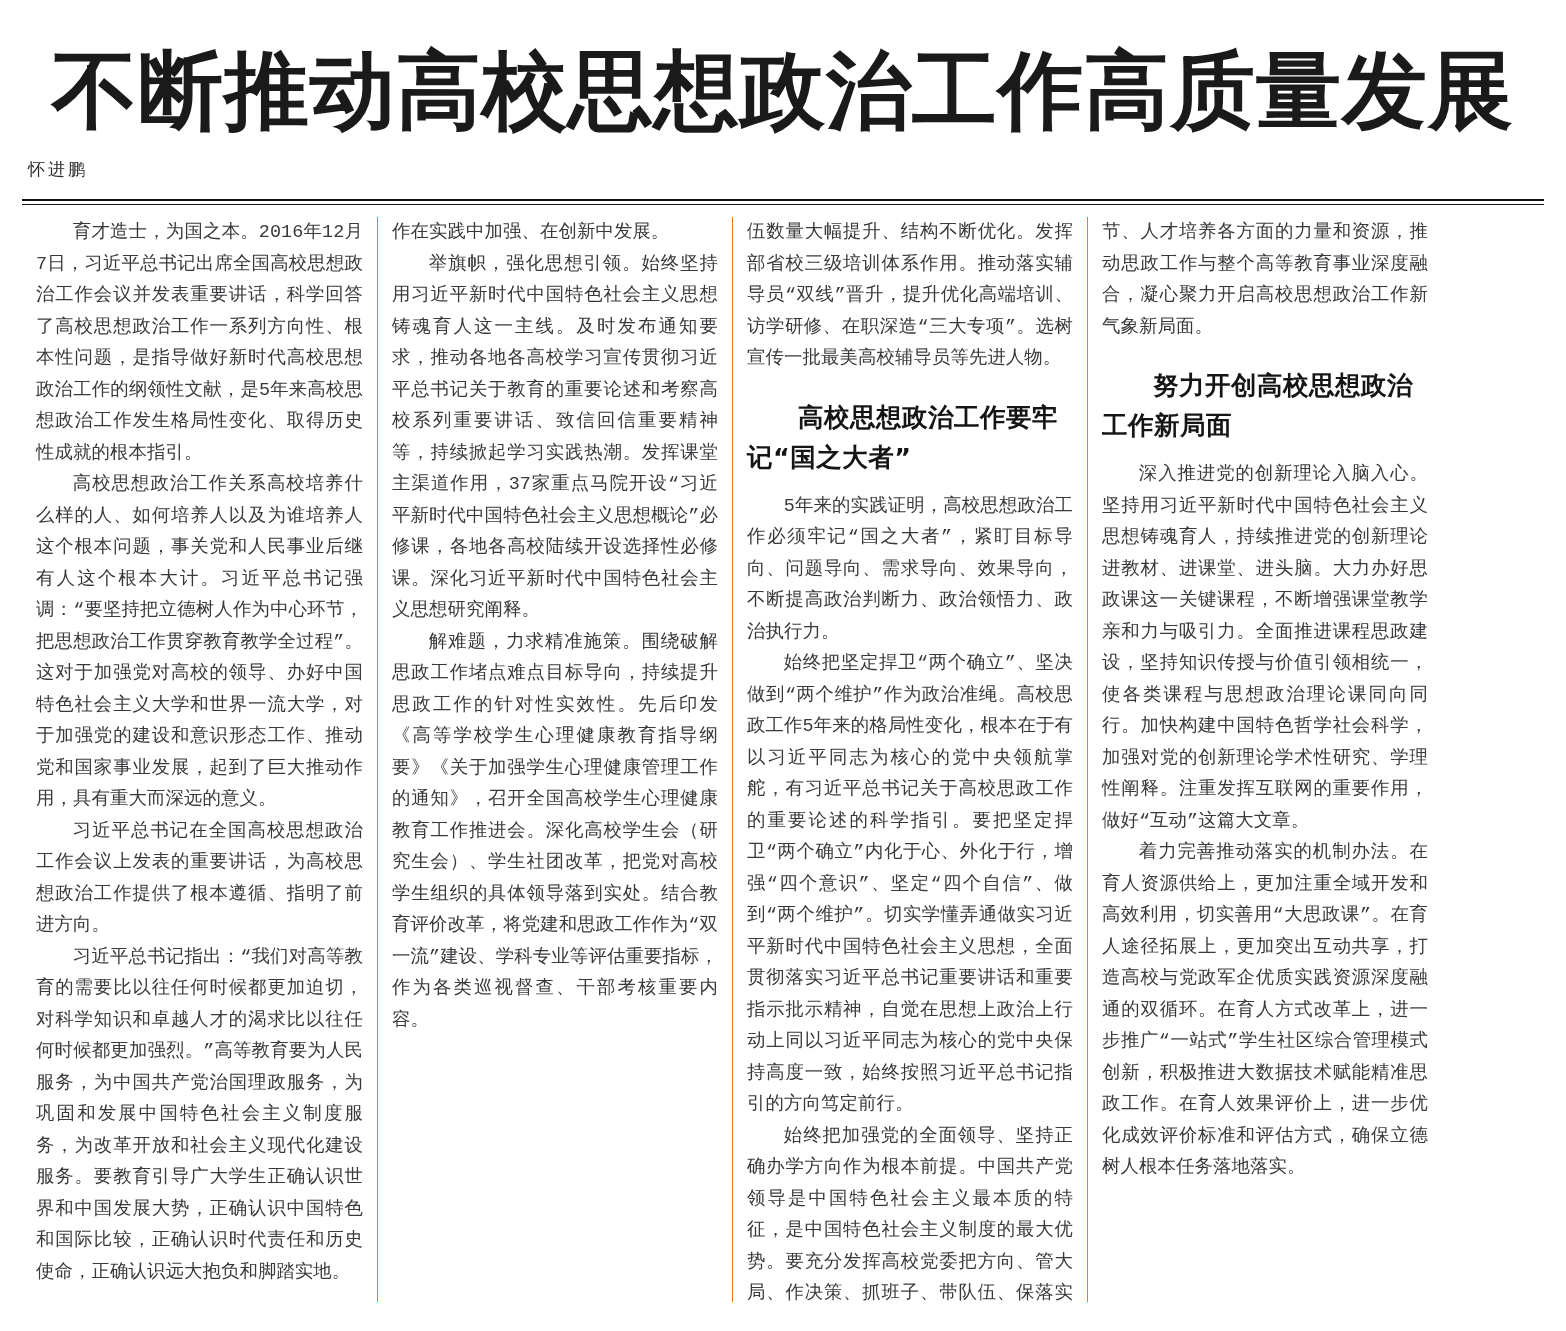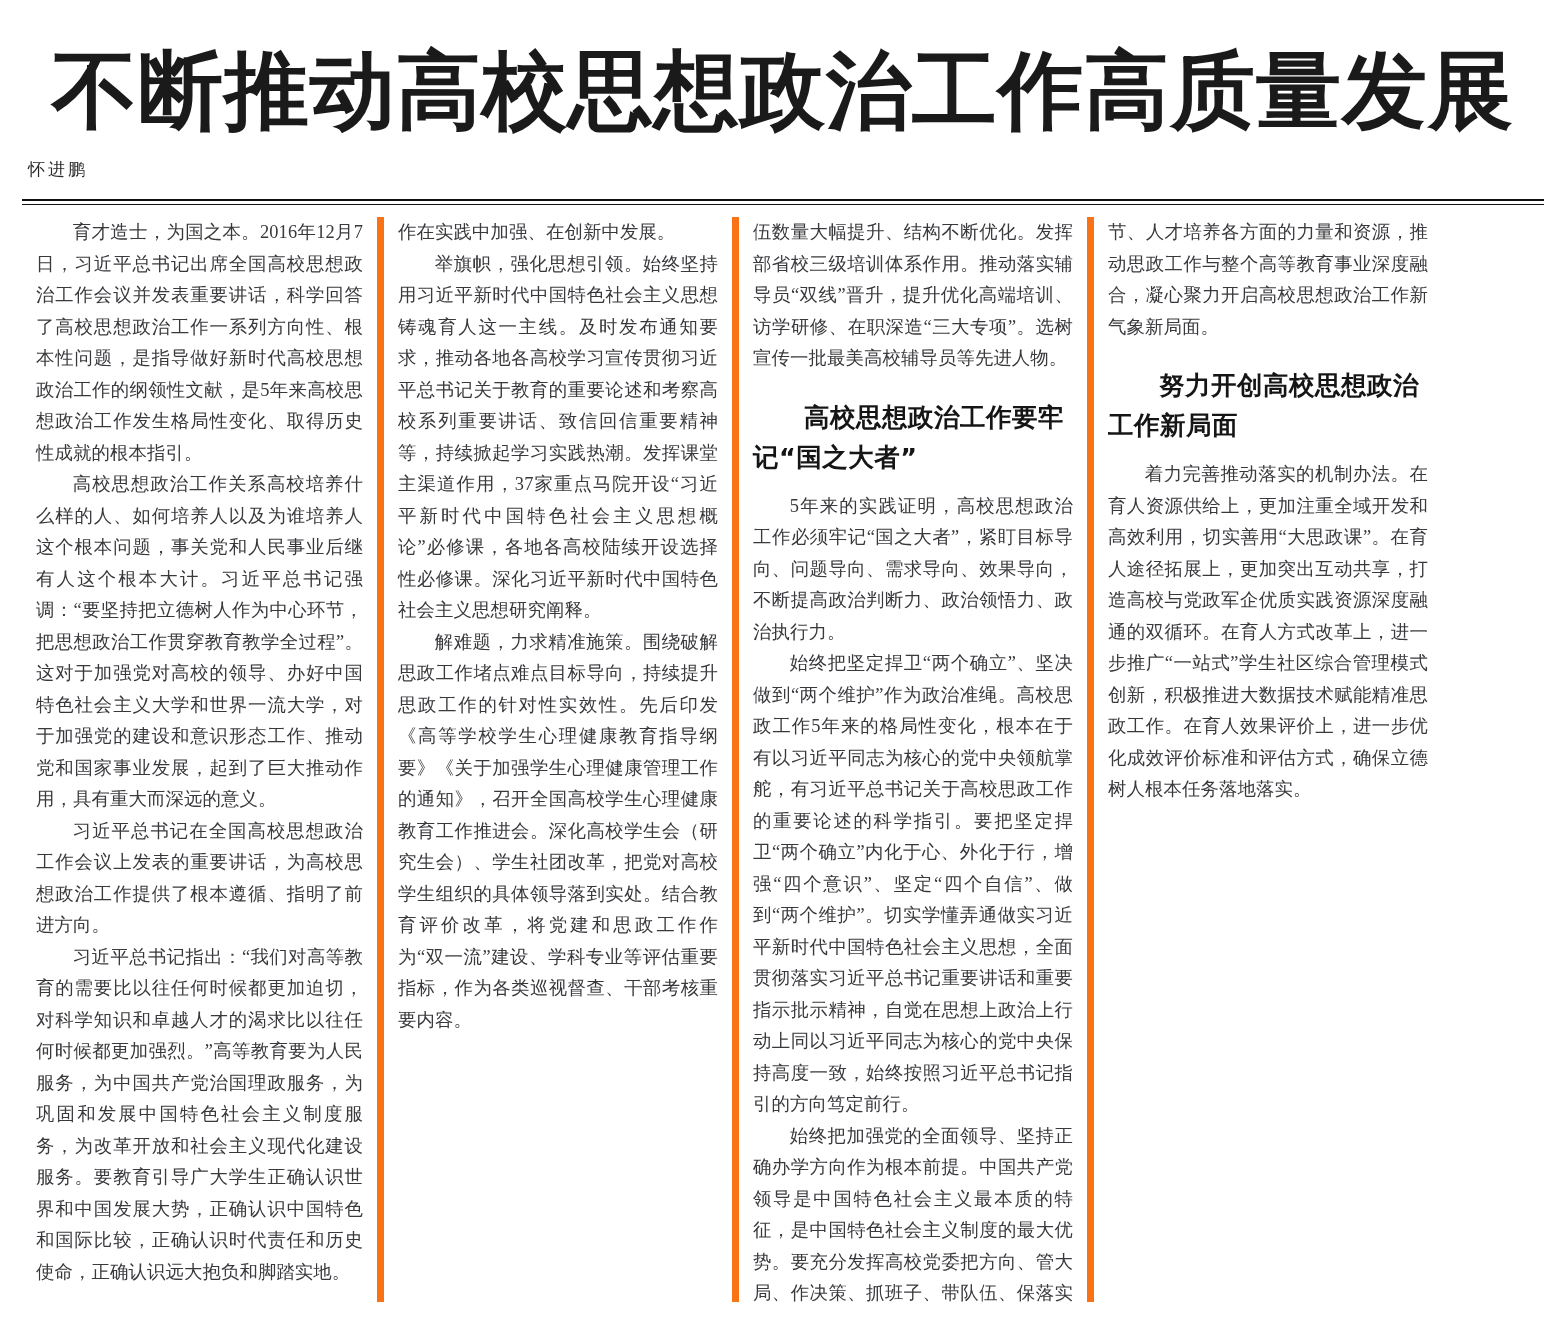--- a/index.html
+++ b/index.html
@@ -66,26 +66,26 @@
     overflow: hidden;
   }
   .col {
     width: 355px;
     box-sizing: border-box;
     padding: 0 14px;
     overflow: hidden;
     position: relative;
   }
   .col + .col {
-    border-left: 7px solid #f97316;
+    border-left: 1px solid #f97316;
   }
 
   p.para {
     margin: 0 0 0 0;
-    font-family: Liberation Serif, serif;
+    font-family: Liberation Mono, monospace;
     font-size: 18.4px;
     line-height: 31.5px;
     text-align: justify;
     text-justify: inter-character;
     text-indent: 2em;
     color: #39393d;
     letter-spacing: 0.1px;
     word-break: break-all;
   }
 
@@ -129,17 +129,18 @@
       <div class="col">
         <p class="para" style="text-indent: 0px;">伍数量大幅提升、结构不断优化。发挥部省校三级培训体系作用。推动落实辅导员“双线”晋升，提升优化高端培训、访学研修、在职深造“三大专项”。选树宣传一批最美高校辅导员等先进人物。</p>
         <h2 class="section-head">高校思想政治工作要牢记“国之大者”</h2>
         <p class="para">5年来的实践证明，高校思想政治工作必须牢记“国之大者”，紧盯目标导向、问题导向、需求导向、效果导向，不断提高政治判断力、政治领悟力、政治执行力。</p>
         <p class="para">始终把坚定捍卫“两个确立”、坚决做到“两个维护”作为政治准绳。高校思政工作5年来的格局性变化，根本在于有以习近平同志为核心的党中央领航掌舵，有习近平总书记关于高校思政工作的重要论述的科学指引。要把坚定捍卫“两个确立”内化于心、外化于行，增强“四个意识”、坚定“四个自信”、做到“两个维护”。切实学懂弄通做实习近平新时代中国特色社会主义思想，全面贯彻落实习近平总书记重要讲话和重要指示批示精神，自觉在思想上政治上行动上同以习近平同志为核心的党中央保持高度一致，始终按照习近平总书记指引的方向笃定前行。</p>
         <p class="para">始终把加强党的全面领导、坚持正确办学方向作为根本前提。中国共产党领导是中国特色社会主义最本质的特征，是中国特色社会主义制度的最大优势。要充分发挥高校党委把方向、管大局、作决策、抓班子、带队伍、保落实的领导作用，增强党组织政治功能和组织力，打通基层党建“最后一公里”，落实好立德树人根本任务。</p>
       </div>
       <div class="col">
         <p class="para" style="text-indent: 0px;">节、人才培养各方面的力量和资源，推动思政工作与整个高等教育事业深度融合，凝心聚力开启高校思想政治工作新气象新局面。</p>
         <h2 class="section-head">努力开创高校思想政治工作新局面</h2>
+        <p class="para">深入推进党的创新理论入脑入心。坚持用习近平新时代中国特色社会主义思想铸魂育人，持续推进党的创新理论进教材、进课堂、进头脑。大力办好思政课这一关键课程，不断增强课堂教学亲和力与吸引力。全面推进课程思政建设，坚持知识传授与价值引领相统一，使各类课程与思想政治理论课同向同行。加快构建中国特色哲学社会科学，加强对党的创新理论学术性研究、学理性阐释。注重发挥互联网的重要作用，做好“互动”这篇大文章。</p>
         <p class="para">着力完善推动落实的机制办法。在育人资源供给上，更加注重全域开发和高效利用，切实善用“大思政课”。在育人途径拓展上，更加突出互动共享，打造高校与党政军企优质实践资源深度融通的双循环。在育人方式改革上，进一步推广“一站式”学生社区综合管理模式创新，积极推进大数据技术赋能精准思政工作。在育人效果评价上，进一步优化成效评价标准和评估方式，确保立德树人根本任务落地落实。</p>
       </div>
     </div>
 
 </div>
 
 </body></html>

